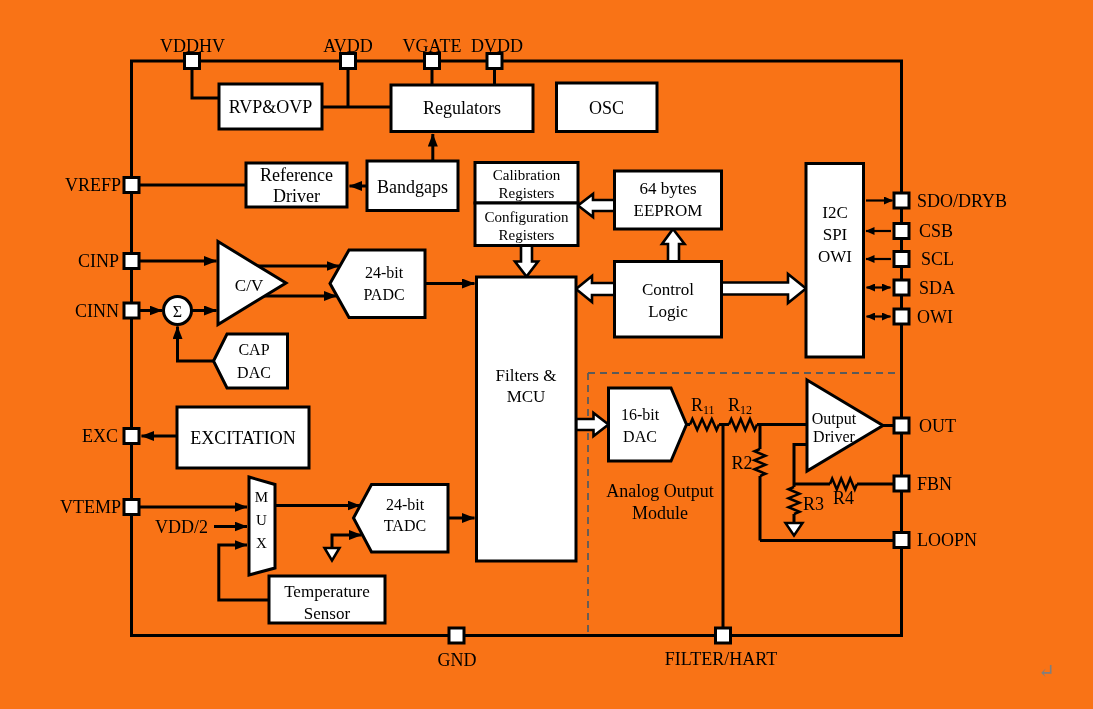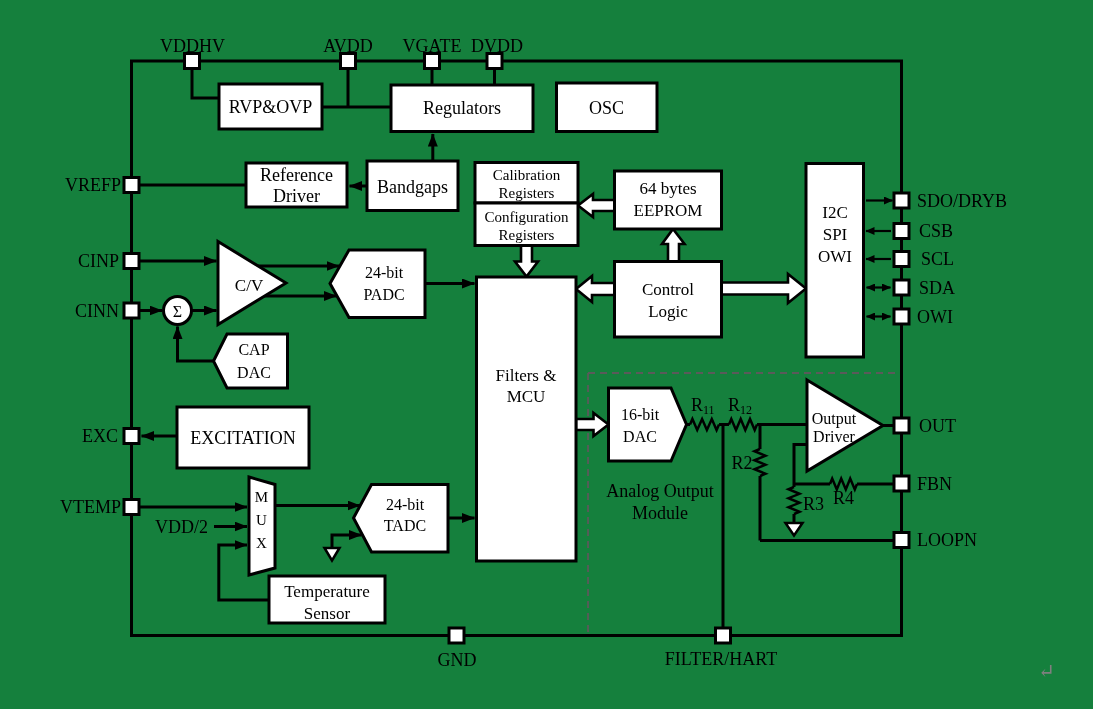--- a/index.html
+++ b/index.html
@@ -1,16 +1,16 @@
 <!DOCTYPE html>
 <html><head>
 <meta charset="utf-8">
 <style>
   html,body{margin:0;padding:0;background:#fff;}
-  #stage{position:relative;width:1093px;height:709px;background:#15803d;overflow:hidden;}
+  #stage{position:relative;width:1093px;height:709px;background:#f97316;overflow:hidden;}
   svg{position:absolute;left:0;top:0;}
   svg text{font-family:"Liberation Serif","DejaVu Serif",serif;fill:#000000;}
   .t18{font-size:18px}.t17{font-size:17px}.t16{font-size:16px}.t15{font-size:15px}.t12{font-size:12px}.t20{font-size:20px}
   .mid{text-anchor:middle}.end{text-anchor:end}
   .s3{stroke:#000;stroke-width:3;fill:none}
   .s25{stroke:#000;stroke-width:2.5;fill:none}
   .s2{stroke:#000;stroke-width:2.2;fill:none}
   .bx{fill:#fff;stroke:#000;stroke-width:3}
   .bx25{fill:#fff;stroke:#000;stroke-width:2.5}
   .blkarr{fill:#fff;stroke:#000;stroke-width:2.6;stroke-linejoin:miter}

